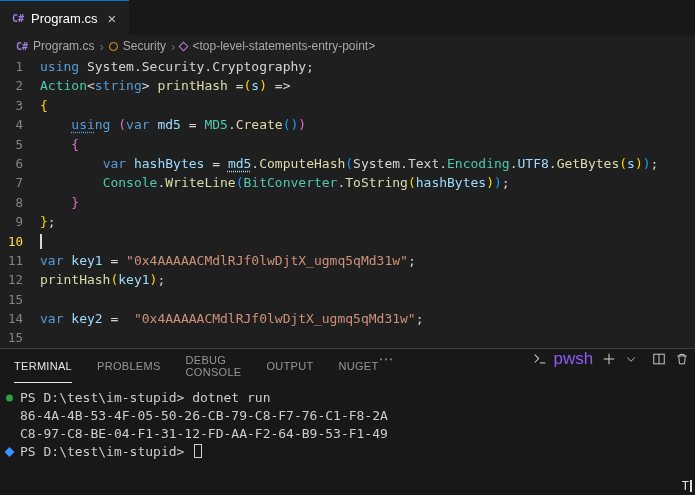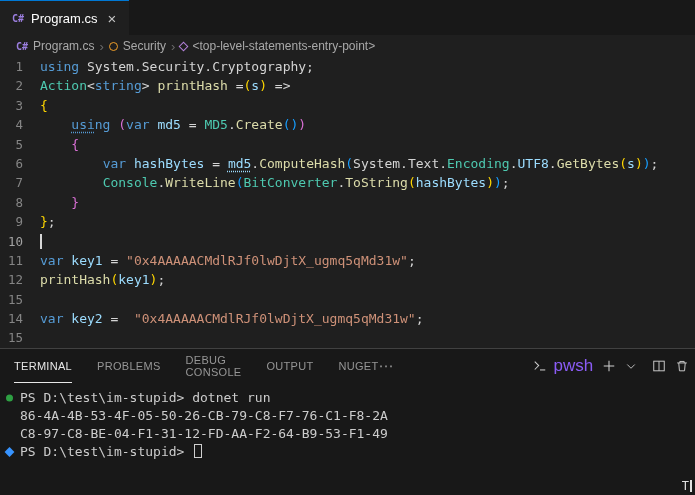--- a/index.html
+++ b/index.html
@@ -20,31 +20,31 @@
   .bsep{color:#6a6a6a;font-size:13px}
   .symico{display:inline-block;flex:none}
   .symico.class{width:9px;height:9px;border:1.5px solid #ee9d28;border-radius:50%}
   .symico.method{width:7px;height:7px;border:1.5px solid #b180d7;transform:rotate(45deg)}
 
   
   .editor{height:291px;background:#1f1f1f;flex:none;overflow:hidden}
   .crow{display:flex;height:19.4px;line-height:19.4px;
         font-family:"DejaVu Sans Mono",monospace;font-size:13px}
   .lnum{width:40px;flex:none;text-align:right;padding-right:17px;color:#858585;font-size:12.5px}
-  .lnum.act{color:#a3a3a3}
+  .lnum.act{color:#fde047}
   .ctext{white-space:pre;position:relative}
   .tk.kw{color:#569cd6}.tk.ty{color:#4ec9b0}.tk.fn{color:#dcdcaa}.tk.vr{color:#9cdcfe}
   .tk.st{color:#ce9178}.tk.pl{color:#d4d4d4}
   .tk.b1{color:#ffd700}.tk.b2{color:#da70d6}.tk.b3{color:#179fff}
   .tk.hint{text-decoration:underline dotted;text-underline-offset:3px}
   .ecursor{display:inline-block;width:2px;height:15px;background:#d7d7d7;vertical-align:-3px}
 
   
   .panel{flex:1;background:#181818;border-top:1px solid #414141;display:flex;flex-direction:column}
-  .phead{height:34px;flex:none;display:flex;align-items:center;justify-content:space-between;
+  .phead{height:34px;flex:none;display:flex;align-items:flex-start;justify-content:space-between;
          padding:0 7px 0 14px}
   .ptabs{display:flex;align-items:center;gap:25px}
   .ptab{font-size:11px;letter-spacing:.3px;color:#969696;height:34px;display:flex;align-items:center;cursor:default}
   .ptab.active{color:#e7e7e7;box-shadow:inset 0 -1px 0 #e7e7e7}
   .more{color:#969696;font-size:15px;letter-spacing:1px}
   .pctrl{display:flex;align-items:center;gap:9px}
   .pctrl svg{display:block}
   .shell{display:flex;align-items:center;gap:6px;font-size:17px;color:#8b5cf6}
 
   

